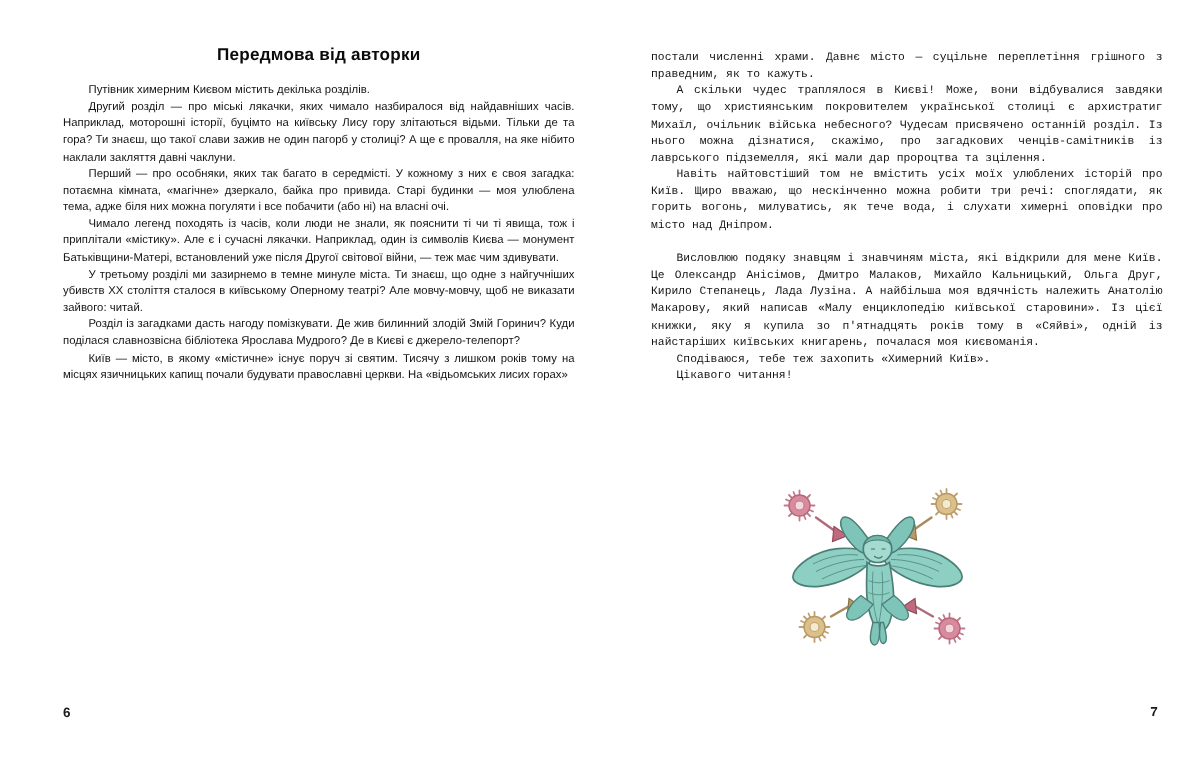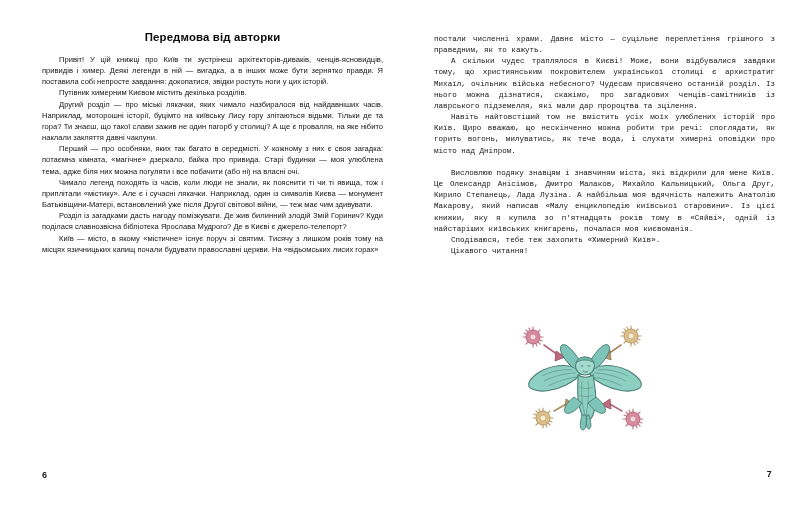--- a/index.html
+++ b/index.html
@@ -96,25 +96,25 @@
 </head>
 <body>
 
 <div class="spread">
 
   <div class="page page-left">
 
     <h1 class="chapter-title">Передмова від авторки</h1>
 
     <div class="col">
-      <p>Привіт! У цій книжці про Київ ти зустрінеш архітекторів-диваків, ченців-ясновидців, привидів і химер. Деякі легенди в ній — вигадка, а в інших може бути зернятко правди. Я поставила собі непросте завдання: докопатися, звідки ростуть ноги у цих історій.</p>
       <p class="last-line-left">Путівник химерним Києвом містить декілька розділів.</p>
       <p>Другий розділ — про міські лякачки, яких чимало назбиралося від найдавніших часів. Наприклад, моторошні історії, буцімто на київську Лису гору злітаються відьми. Тільки де та гора? Ти знаєш, що такої слави зажив не один пагорб у столиці? А ще є провалля, на яке нібито наклали закляття давні чаклуни.</p>
       <p>Перший — про особняки, яких так багато в середмісті. У кожному з них є своя загадка: потаємна кімната, «магічне» дзеркало, байка про привида. Старі будинки — моя улюблена тема, адже біля них можна погуляти і все побачити (або ні) на власні очі.</p>
       <p>Чимало легенд походять із часів, коли люди не знали, як пояснити ті чи ті явища, тож і приплітали «містику». Але є і сучасні лякачки. Наприклад, один із символів Києва — монумент Батьківщини-Матері, встановлений уже після Другої світової війни, — теж має чим здивувати.</p>
+      <p>У третьому розділі ми зазирнемо в темне минуле міста. Ти знаєш, що одне з найгучніших убивств XX століття сталося в київському Оперному театрі? Але мовчу-мовчу, щоб не виказати зайвого: читай.</p>
       <p>Розділ із загадками дасть нагоду помізкувати. Де жив билинний злодій Змій Горинич? Куди поділася славнозвісна бібліотека Ярослава Мудрого? Де в Києві є джерело-телепорт?</p>
       <p>Київ — місто, в якому «містичне» існує поруч зі святим. Тисячу з лишком років тому на місцях язичницьких капищ почали будувати православні церкви. На «відьомських лисих горах»</p>
     </div>
 
     <div class="folio folio-left">6</div>
   </div>
 
   <div class="page page-right">
 
     <div class="col" style="padding-top:12px;">

